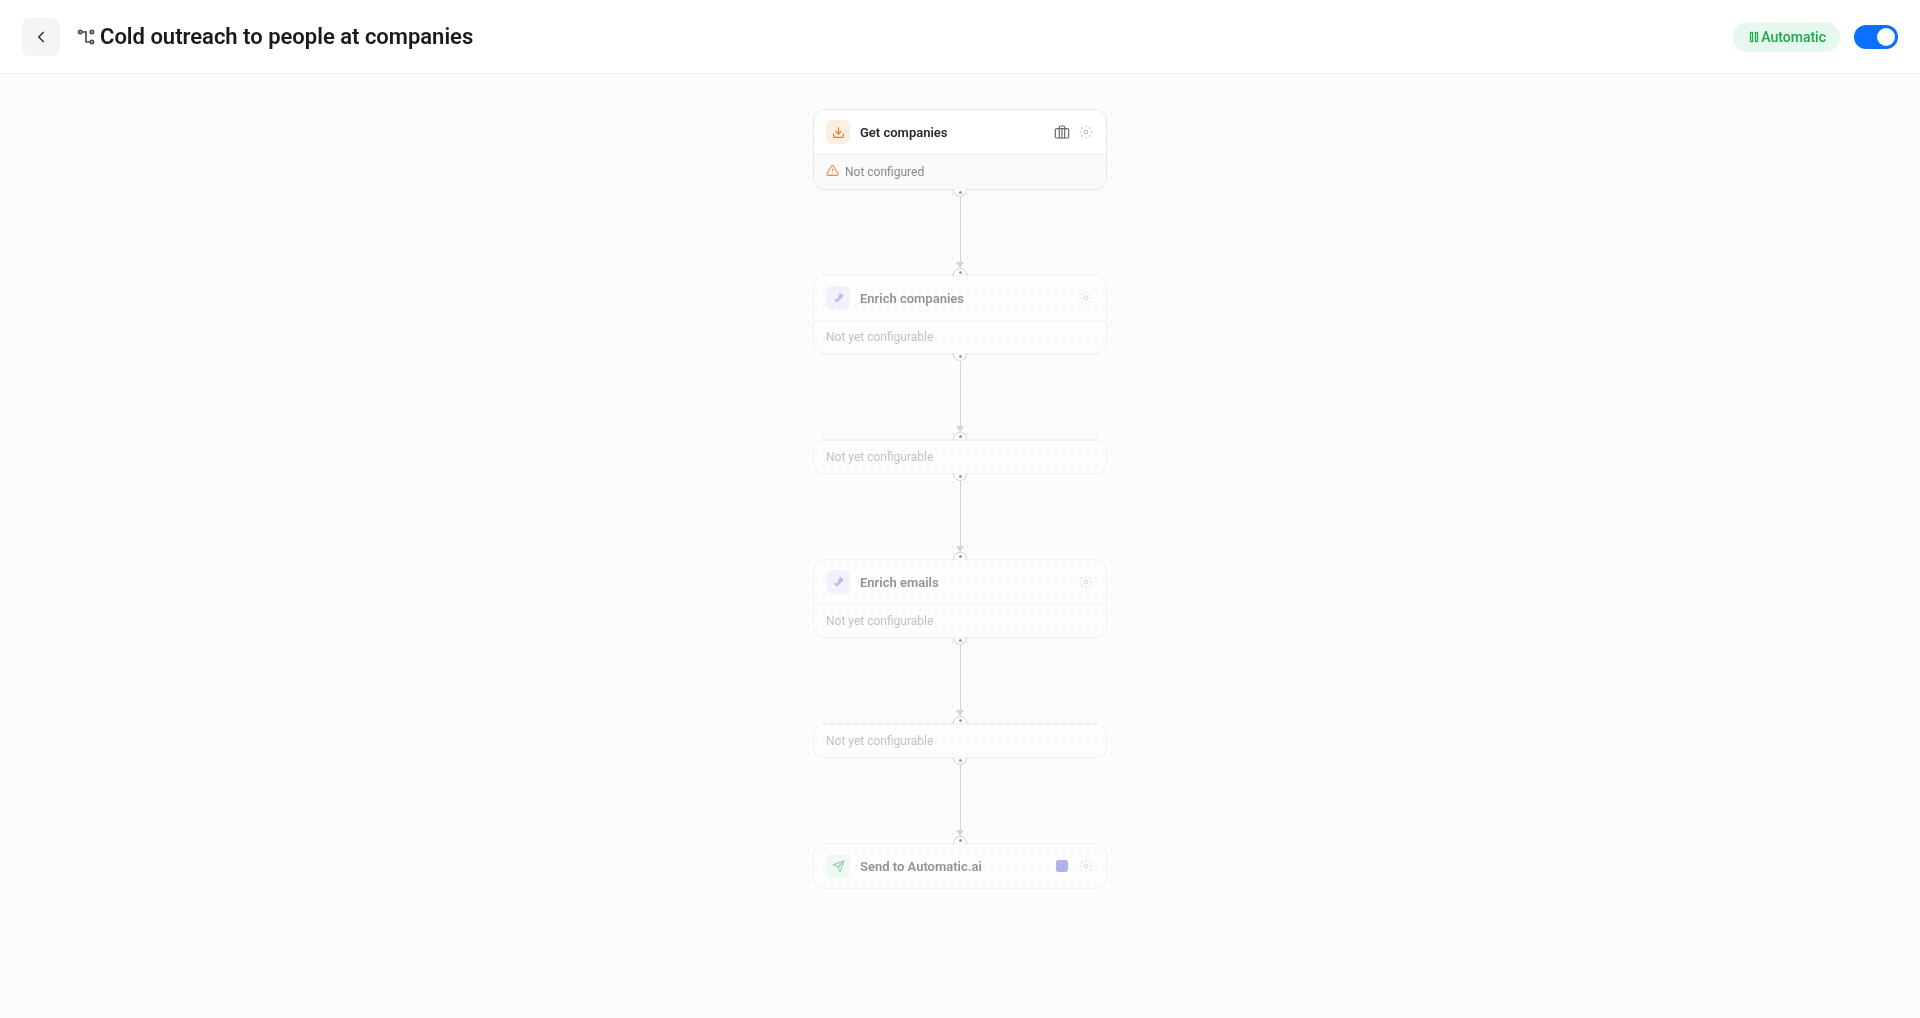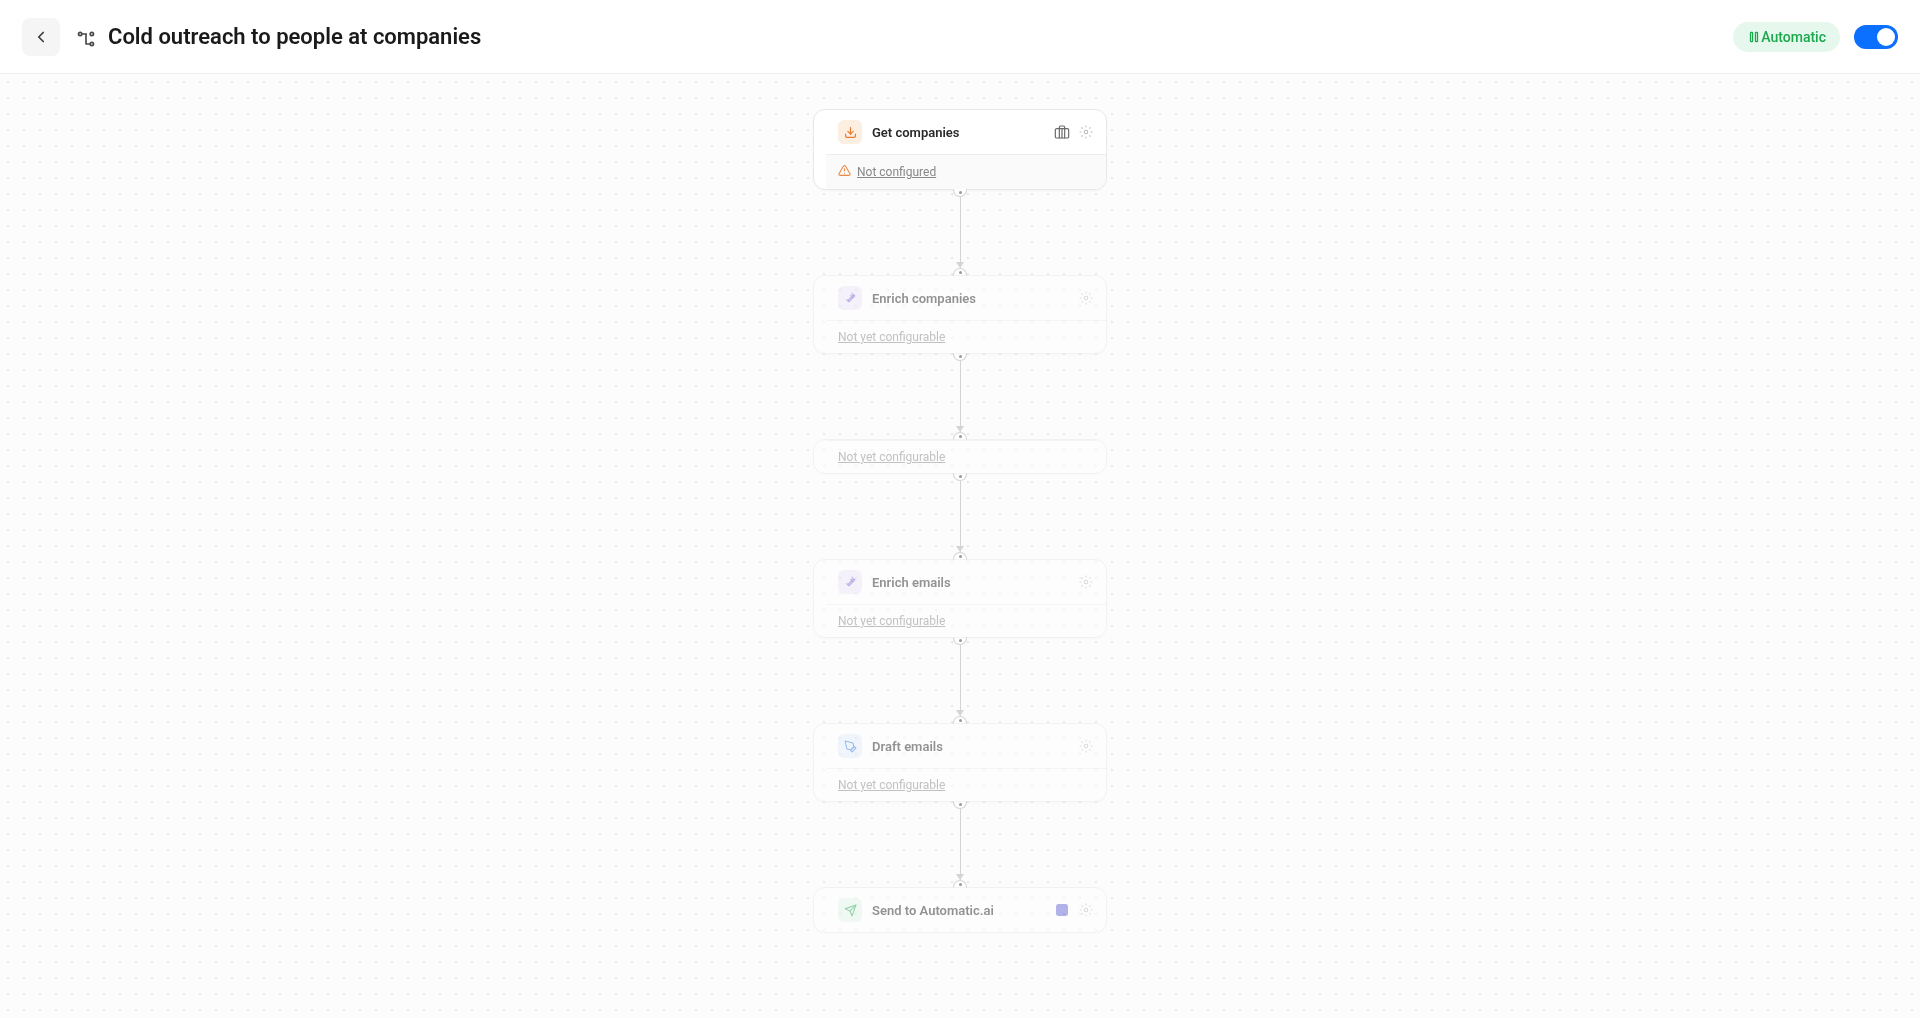--- a/index.html
+++ b/index.html
@@ -40,22 +40,22 @@
       display: flex;
       align-items: center;
       justify-content: center;
       background: #f5f5f5;
       border-radius: 8px;
       cursor: pointer;
     }
     
     .title-group {
       display: flex;
-      align-items: flex-end;
-      gap: 12px;
+      align-items: center;
+      gap: 4px;
     }
     
     .workflow-icon {
       display: flex;
       align-items: center;
     }
     
     .page-title {
       font-size: 22px;
       font-weight: 600;
@@ -118,21 +118,20 @@
       align-items: center;
     }
     
     .node {
       width: 294px;
       background: #ffffff;
       border: 1px solid #e8e8e8;
       border-radius: 12px;
       overflow: hidden;
       box-shadow: 0 1px 2px rgba(0,0,0,0.03);
-      padding-left: 12px;
     }
     
     .node.dimmed {
       opacity: 0.5;
     }
     
     .node-header {
       display: flex;
       align-items: center;
       justify-content: space-between;
@@ -192,21 +191,20 @@
     }
     
     .node-body {
       border-top: 1px solid #eeeeee;
       padding: 9px 12px;
       font-size: 12px;
       color: #888888;
       display: flex;
       align-items: center;
       gap: 6px;
-      text-decoration: underline;
     }
     
     .node-body.warning {
       background: #fafafa;
     }
     
     .warning-icon {
       color: #ea8844;
     }
     
@@ -440,39 +438,20 @@
         </div>
       <div class="connector-line">
           <div class="connector-arrow"></div>
         </div>
       <div class="connector-port bottom">
           <div class="connector-dot"></div>
         </div>
     </div>
 
     <div class="node dimmed">
-      <div class="node-header">
-        <div class="node-header-left">
-          <div class="node-icon-box blue">
-            <svg width="13" height="13" viewBox="0 0 24 24" fill="none" stroke="#3b7fd9" stroke-width="2" stroke-linecap="round" stroke-linejoin="round">
-              <path d="M12 19l7-7 3 3-7 7-3-3z"></path>
-              <path d="M18 13l-1.5-7.5L2 2l3.5 14.5L13 18l5-5z"></path>
-            </svg>
-          </div>
-          <span class="node-title">Draft emails</span>
-        </div>
-        <div class="node-header-right">
-          <span class="node-action-icon">
-            <svg width="14" height="14" viewBox="0 0 24 24" fill="none" stroke="#bababa" stroke-width="1.8">
-              <circle cx="12" cy="12" r="3"></circle>
-              <path d="M12 1v3M12 20v3M4.2 4.2l2.1 2.1M17.7 17.7l2.1 2.1M1 12h3M20 12h3M4.2 19.8l2.1-2.1M17.7 6.3l2.1-2.1"></path>
-            </svg>
-          </span>
-        </div>
-      </div>
       <div class="node-body">
         <span>Not yet configurable</span>
       </div>
     </div>
 
     <div class="connector">
       <div class="connector-port">
           <div class="connector-dot"></div>
         </div>
       <div class="connector-line">

